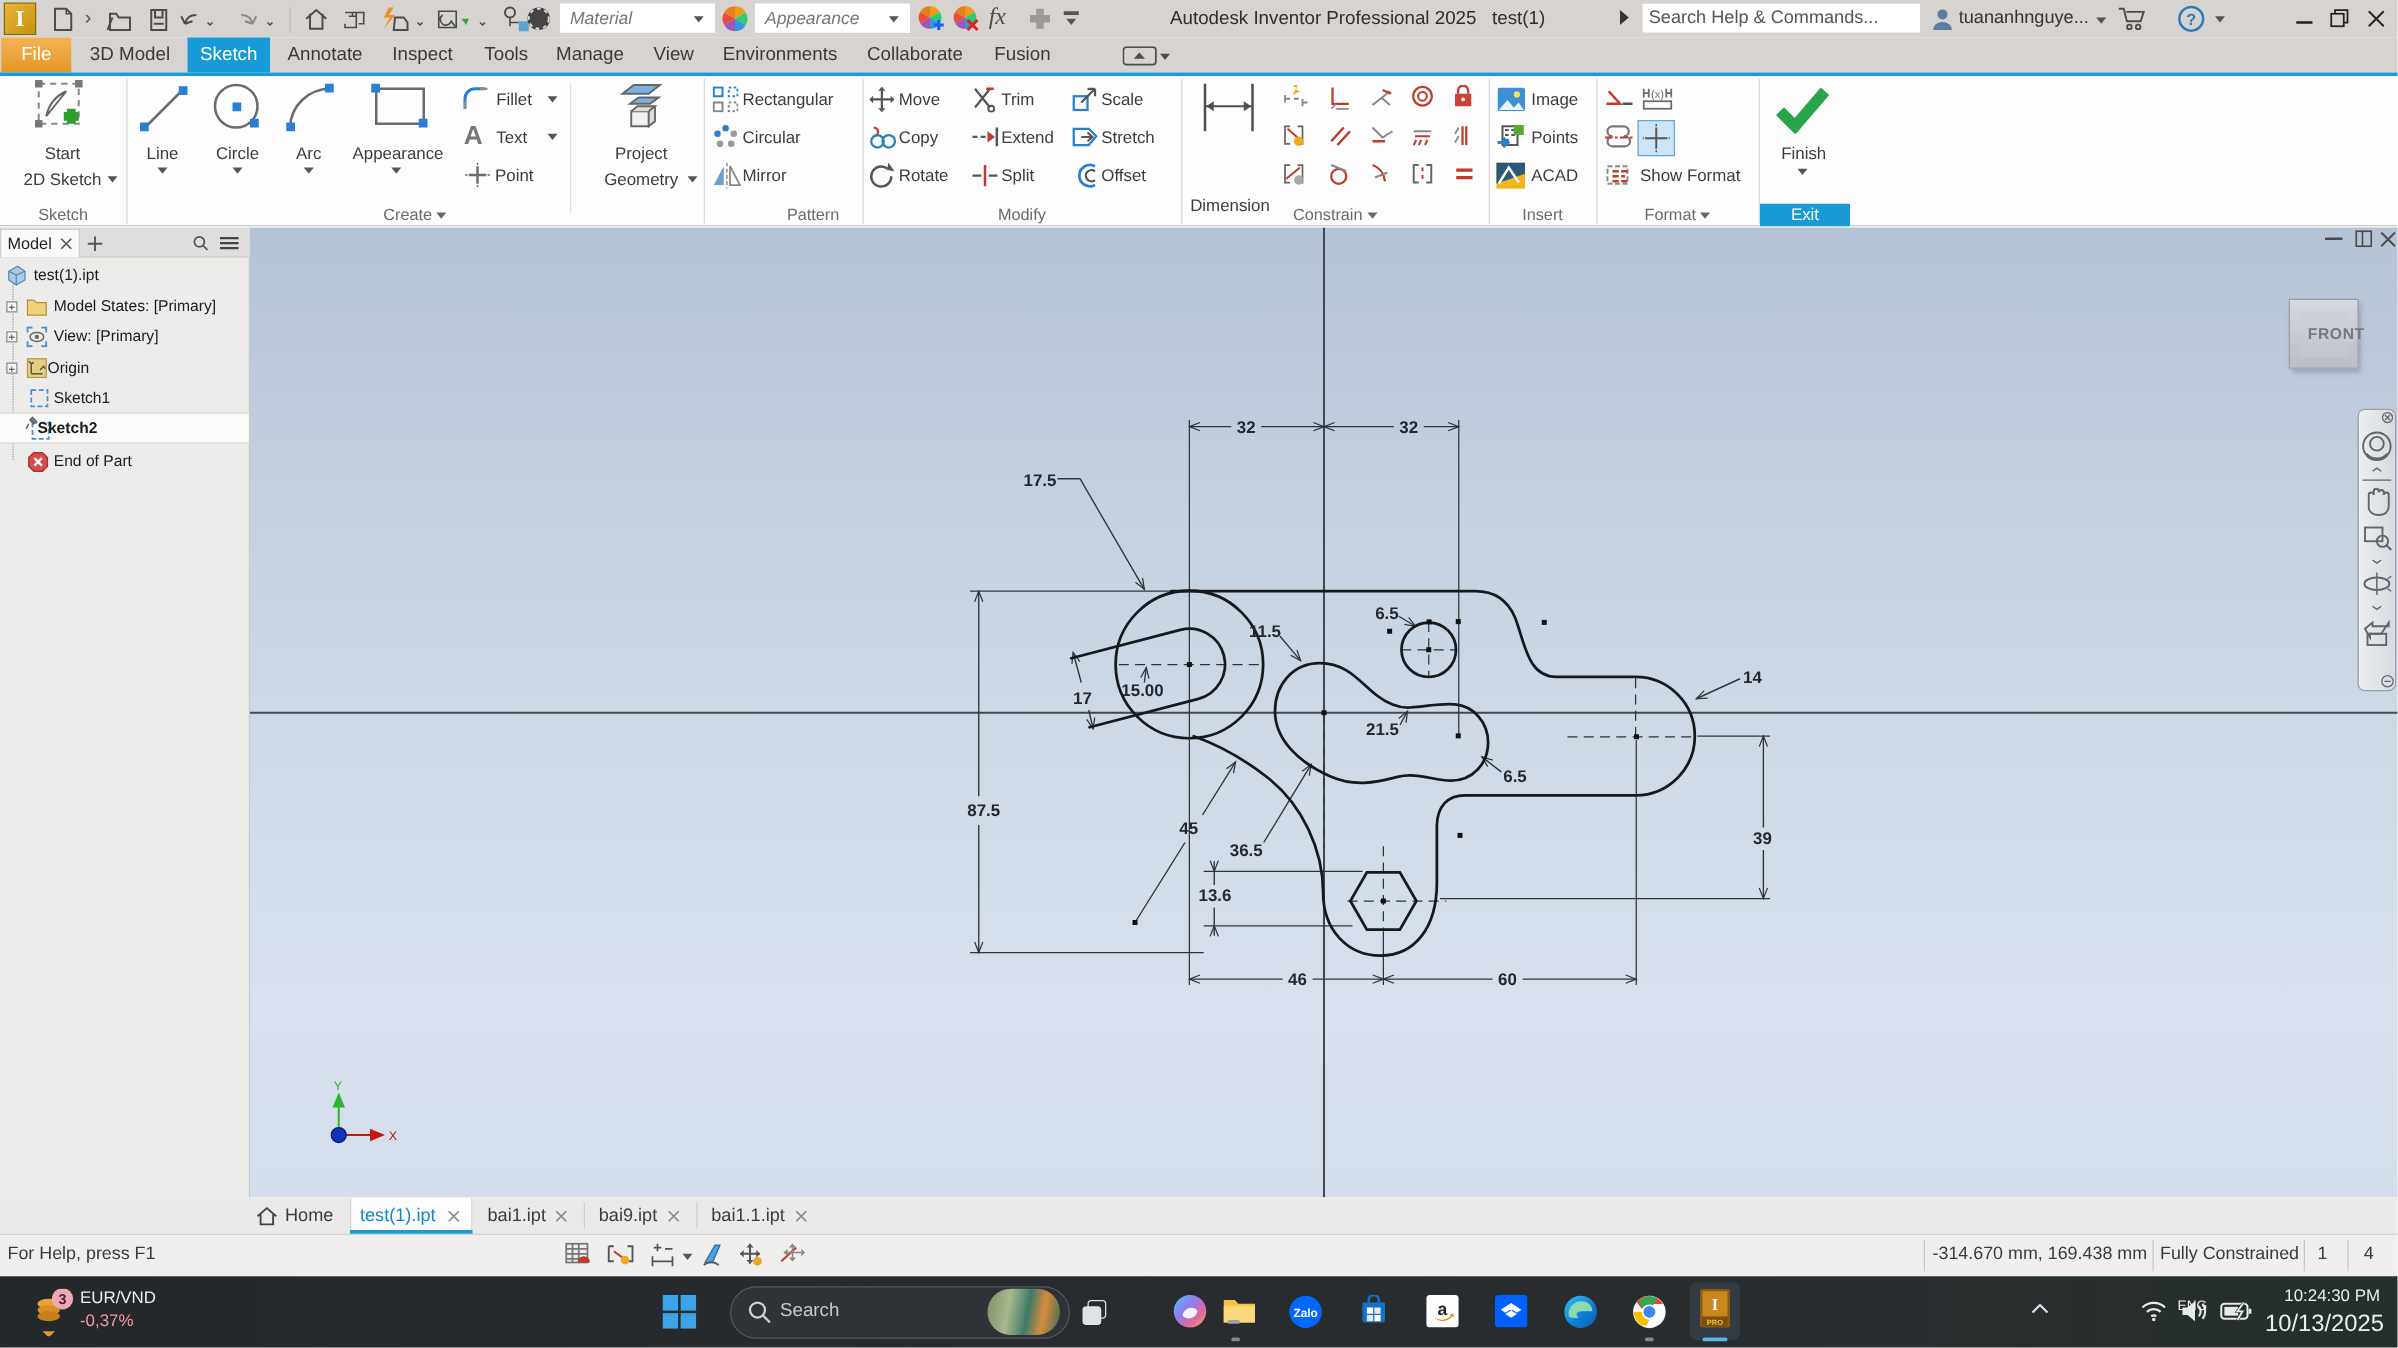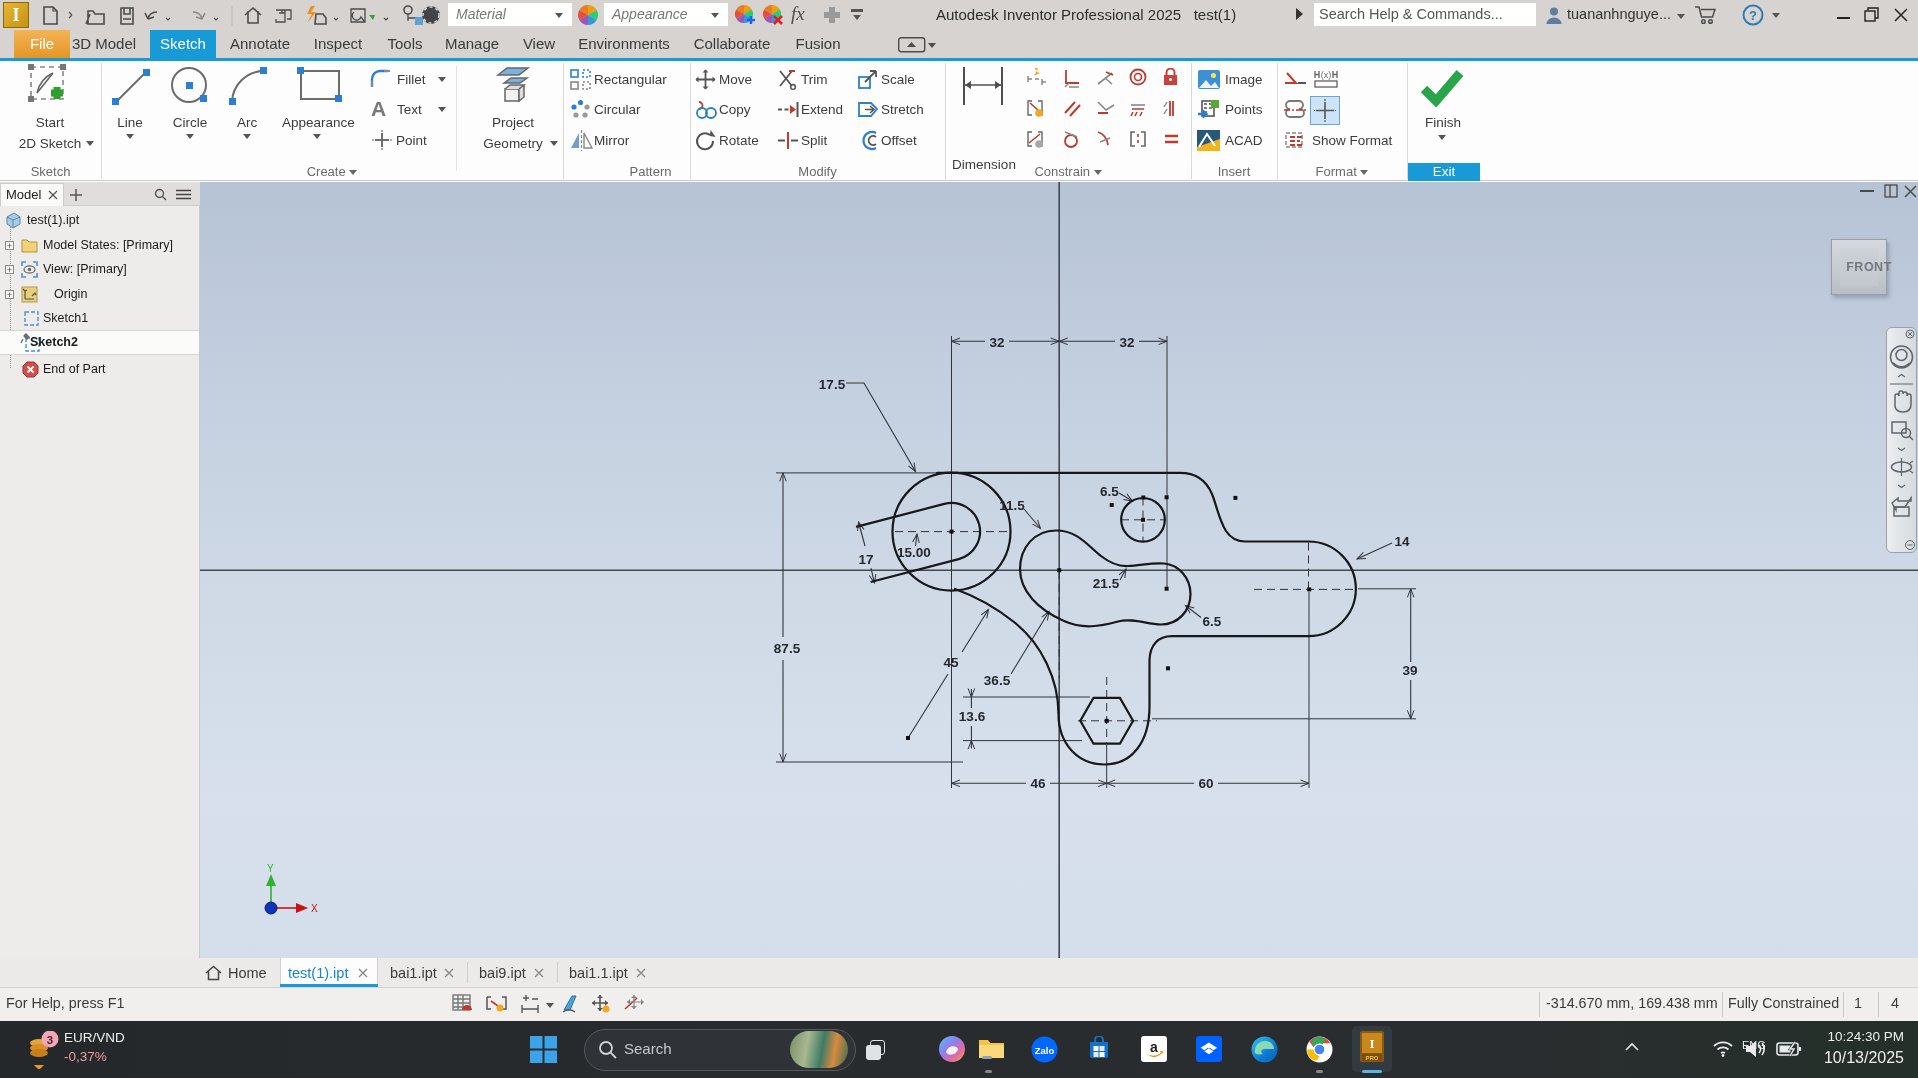--- a/index.html
+++ b/index.html
@@ -6,21 +6,21 @@
 html,body{width:1918px;height:1078px;overflow:hidden;font-family:"Liberation Sans",sans-serif;}
 .abs{position:absolute;}
 
 #titlebar{position:absolute;left:0;top:0;width:1918px;height:30px;background:#d6d3d0;}
 .tfield{position:absolute;top:3px;height:23px;background:#fff;border:1px solid #fff;color:#777;font-size:14px;font-style:italic;line-height:21px;padding-left:7px;}
 .caret{display:inline-block;width:0;height:0;border-left:4px solid transparent;border-right:4px solid transparent;border-top:5px solid #555;vertical-align:middle;}
 
 #tabrow{position:absolute;left:0;top:30px;width:1918px;height:28px;background:#d6d3d0;}
 .rtab{position:absolute;top:0;height:28px;line-height:28px;font-size:15px;color:#3a3a3a;text-align:center;}
 #tabrow .blue{background:#189ad7;color:#fff;}
-#tabrow .file{background:linear-gradient(#f3b355,#e49626);color:#fff;margin-left:13px;}
+#tabrow .file{background:linear-gradient(#f3b355,#e49626);color:#fff;}
 #blueline{position:absolute;left:0;top:58px;width:1918px;height:3px;background:#189ad7;}
 
 #ribbon{position:absolute;left:0;top:61px;width:1918px;height:120px;background:#fdfdfd;border-bottom:1px solid #c9c9c9;}
 .psep{position:absolute;top:2px;width:1px;height:116px;background:#d8d8d8;}
 .plabel{position:absolute;top:103px;height:17px;width:100%;font-size:13px;color:#6a6a6a;text-align:center;}
 .bigtxt{position:absolute;font-size:13.5px;color:#3c3c3c;text-align:center;}
 .rowtxt{position:absolute;font-size:13.5px;color:#3c3c3c;height:18px;line-height:18px;}
 
 #main{position:absolute;left:0;top:182px;width:1918px;height:776px;}
 #browser{position:absolute;left:0;top:0;width:200px;height:776px;background:#edecea;border-right:1px solid #c9c9c9;}
@@ -471,21 +471,21 @@
           <circle cx="8.5" cy="8.5" r="1.7" fill="#666"></circle>
         </svg>
         <span style="position:absolute;left:43px;">View: [Primary]</span>
       </div>
  <div class="trow" style="top:101px;">
         <span class="abs" style="left:5px;top:7px;width:9px;height:9px;border:1px solid #888;background:#f4f4f4;font-size:9px;line-height:8px;text-align:center;color:#444;">+</span>
         <svg class="abs" style="left:21px;top:3px;" width="17" height="17" viewBox="0 0 17 17">
           <rect x="1" y="1" width="15" height="15" fill="#e8cf7d" stroke="#b09a45" stroke-width="1"></rect>
           <path d="M4 13 V5 m0 8 H13 M4 5 l-2 -2 m2 2 l2 -1 m5 6 l3 -3 l1 2" stroke="#555" stroke-width="1.2" fill="none"></path>
         </svg>
-        <span style="position:absolute;left:54px;">Origin</span>
+        <span style="position:absolute;left:38px;">Origin</span>
       </div>
  <div class="trow" style="top:125px;">
         <svg class="abs" style="left:23px;top:3px;" width="17" height="17" viewBox="0 0 17 17" fill="none">
           <rect x="2" y="2" width="13" height="13" stroke="#4a90d9" stroke-width="1.4" stroke-dasharray="4 2"></rect>
         </svg>
         <span style="position:absolute;left:43px;">Sketch1</span>
       </div>
  <div class="abs" style="left:0;top:148px;width:199px;height:25px;background:#fbfbfa;border-top:1px solid #d8d6d4;border-bottom:1px solid #d8d6d4;"></div>
  <div class="trow" style="top:149px;font-weight:bold;">
         <svg class="abs" style="left:20px;top:2px;" width="22" height="20" viewBox="0 0 22 20" fill="none">
@@ -823,14 +823,14 @@
       <path d="M15 5 a6 6 0 0 1 0 8 M18 3 a9.5 9.5 0 0 1 0 12" fill="none" stroke="#e8eaec" stroke-width="1.7"></path>
     </svg>
  <svg class="abs" style="left:1776px;top:20px;" width="26" height="16" viewBox="0 0 26 16" fill="none" stroke="#e8eaec" stroke-width="1.6">
       <rect x="1" y="2" width="21" height="12" rx="2.5"></rect>
       <path d="M24 6 v4" stroke-width="2.2"></path>
       <rect x="3.5" y="4.5" width="11" height="7" fill="#e8eaec" stroke="none"></rect>
       <path d="M19 1 l-5 7 h4 l-4 7" stroke="#2e363c" stroke-width="2.4" fill="none"></path>
       <path d="M19 1 l-5 7 h4 l-4 7" stroke="#e8eaec" stroke-width="1.4" fill="none"></path>
     </svg>
  <div class="abs" style="left:1812px;top:8px;width:92px;font-size:13.5px;color:#eee;text-align:right;">10:24:30 PM</div>
- <div class="abs" style="left:1812px;top:28px;width:92px;font-size:16px;color:#eee;text-align:right;">10/13/2025</div>
+ <div class="abs" style="left:1812px;top:28px;width:92px;font-size:19px;color:#eee;text-align:right;">10/13/2025</div>
 </div>
 
 </body></html>

